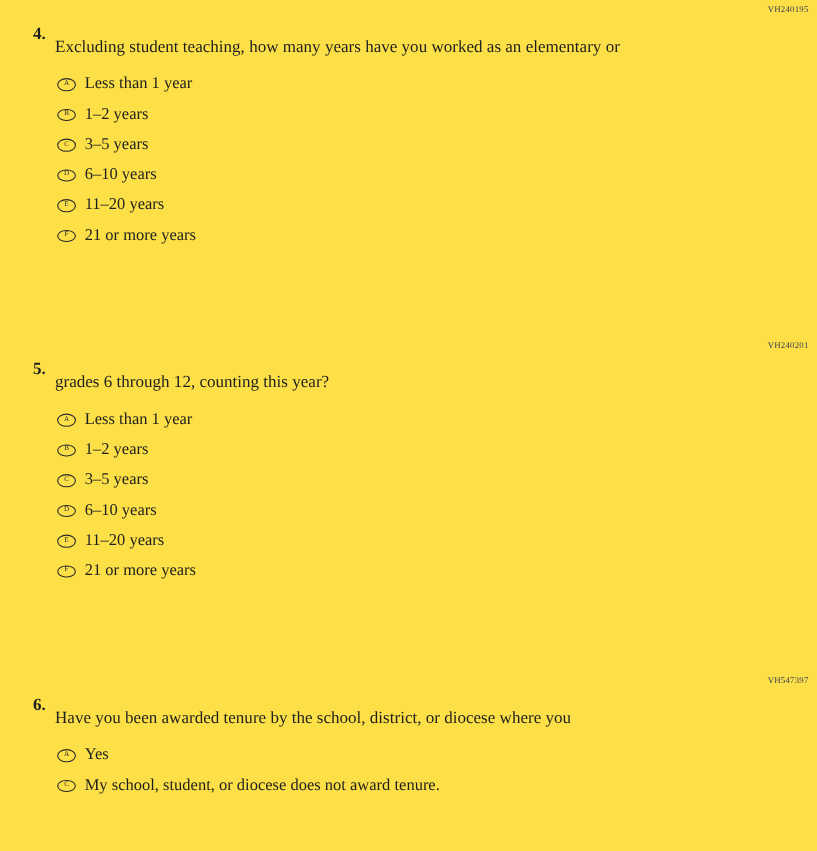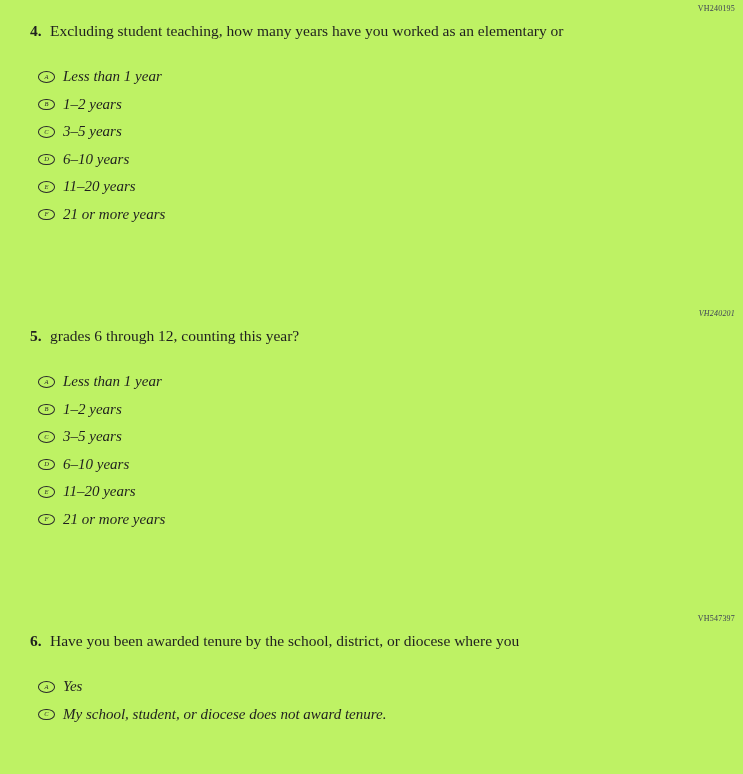--- a/index.html
+++ b/index.html
@@ -29,22 +29,22 @@
     display: flex;
   }
   .qnum {
     width: 20px;
     flex: 0 0 20px;
     font-weight: 700;
     font-size: 15.5px;
     line-height: 19px;
   }
   .qtext { font-size: 15.5px; line-height: 19px; }
-  .qline { white-space: nowrap; }
-  .options { position: absolute; top: 63px; left: 38px; font-style: italic; }
+  .qline { white-space: nowrap; margin-top: 12px; }
+  .options { position: absolute; top: 63px; left: 52px; }
   .option {
     height: 27.5px;
     display: flex;
     align-items: center;
     cursor: pointer;
   }
   .bubble {
     width: 15px;
     height: 9.5px;
     flex: 0 0 15px;
@@ -62,21 +62,21 @@
     transform: translateY(-0.5px);
   }
   .opt-label { font-size: 15px; white-space: nowrap; }
   .sec-1 { top: 0px; }
   .sec-2 { top: 305px; }
   .sec-3 { top: 610px; }
 </style>
 </head>
 <body>
 
-<div class="page" style="background: #bef264; color: rgb(31, 31, 31);">
+<div class="page" style="background: #fde047; color: rgb(31, 31, 31);">
 
   <div class="qsection sec-1">
     <div class="code" style="color: rgb(61, 65, 86);">VH240195</div>
     <div class="question">
       <div class="qnum">4.</div>
       <div class="qtext">
         <div class="qline">Excluding student teaching, how many years have you worked as an elementary or</div>
       </div>
     </div>
     <div class="options">
@@ -113,21 +113,21 @@
       <div class="option">
         <span class="bubble" style="border-color: rgb(42, 42, 42);">
             <span class="bubble-letter" style="color: rgb(42, 42, 42);">F</span>
           </span>
         <span class="opt-label">21 or more years</span>
       </div>
     </div>
   </div>
 
   <div class="qsection sec-2">
-    <div class="code" style="color: rgb(61, 65, 86); font-style: italic;">VH240201</div>
+    <div class="code" style="color: rgb(61, 65, 86);">VH240201</div>
     <div class="question">
       <div class="qnum">5.</div>
       <div class="qtext">
         <div class="qline">grades 6 through 12, counting this year?</div>
       </div>
     </div>
     <div class="options">
       <div class="option">
         <span class="bubble" style="border-color: rgb(42, 42, 42);">
             <span class="bubble-letter" style="color: rgb(42, 42, 42);">A</span>

